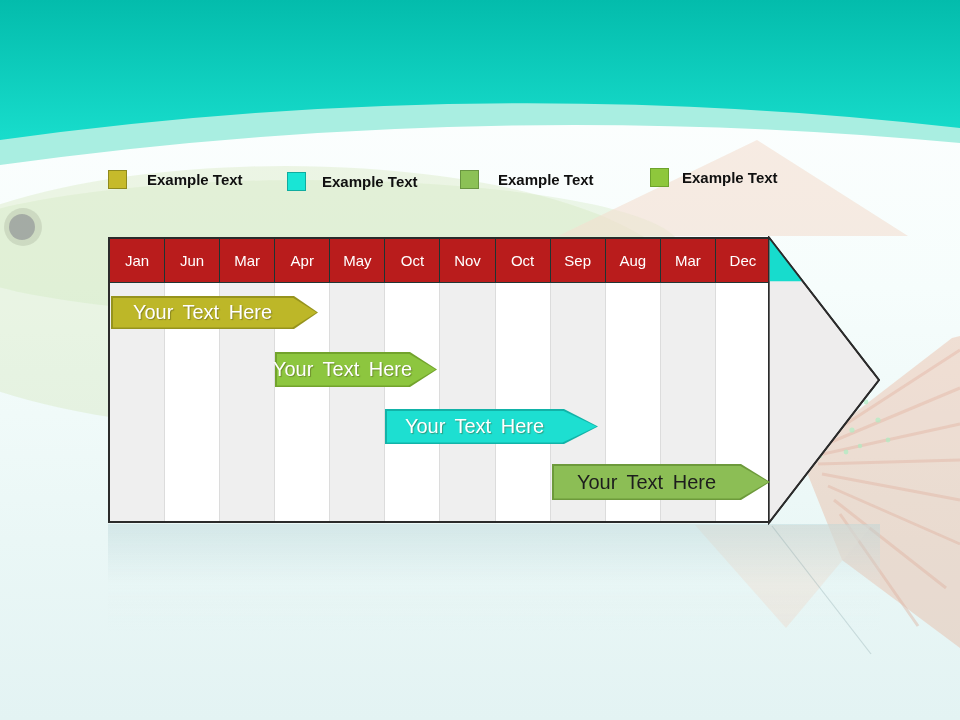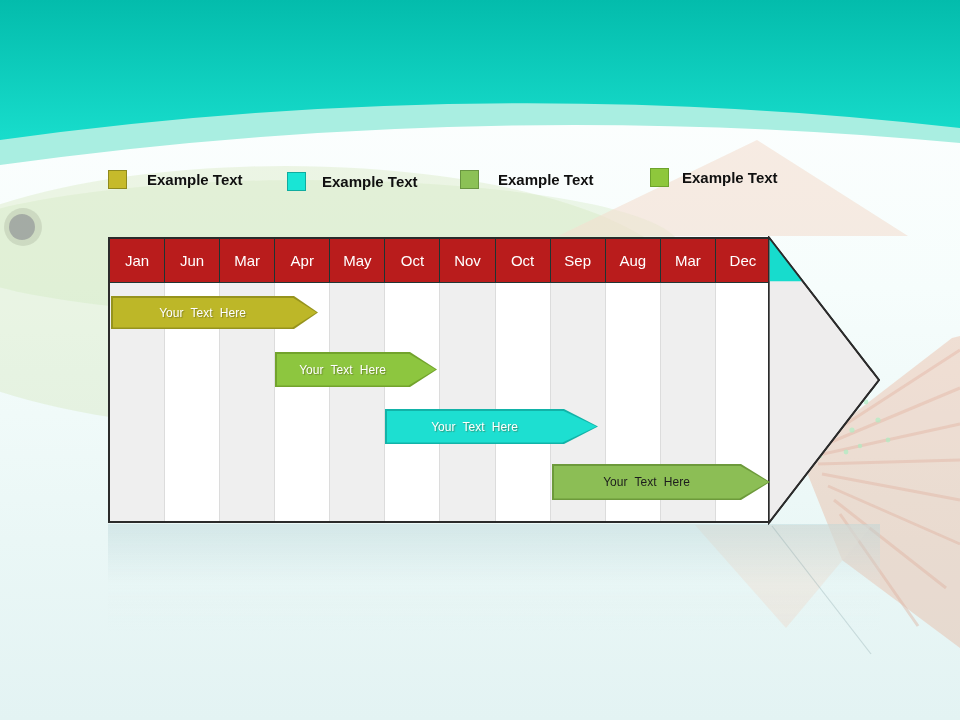--- a/index.html
+++ b/index.html
@@ -44,21 +44,21 @@
   .arrow-head{position:absolute; left:768px; top:236px; z-index:3; pointer-events:none;}
 
   
   .bar{position:absolute; z-index:5;}
   .bar-outer{position:absolute; inset:0;
              clip-path:polygon(0 0, calc(100% - var(--tip)) 0, 100% 50%, calc(100% - var(--tip)) 100%, 0 100%);}
   .bar-inner{position:absolute; inset:1.5px;
              clip-path:polygon(0 0, calc(100% - var(--tip)) 0, 100% 50%, calc(100% - var(--tip)) 100%, 0 100%);}
   .bar-label{position:absolute; left:0; right:var(--tip); top:0; bottom:0;
              display:flex; align-items:center; justify-content:center;
-             font-size:12px; word-spacing:4px; white-space:nowrap;}
+             font-size:20px; word-spacing:4px; white-space:nowrap;}
   .bar.light-text .bar-label{text-shadow:1px 1px 1px rgba(70,70,25,0.45);}
   .bar1{left:111px; top:296px; width:207px; height:33px; --tip:24px;}
   .bar2{left:275px; top:352px; width:162px; height:35px; --tip:27px;}
   .bar3{left:385px; top:409px; width:213px; height:35px; --tip:34px;}
   .bar4{left:552px; top:464px; width:218px; height:36px; --tip:29px;}
 </style>
 </head>
 <body>
 
 <div class="slide">

